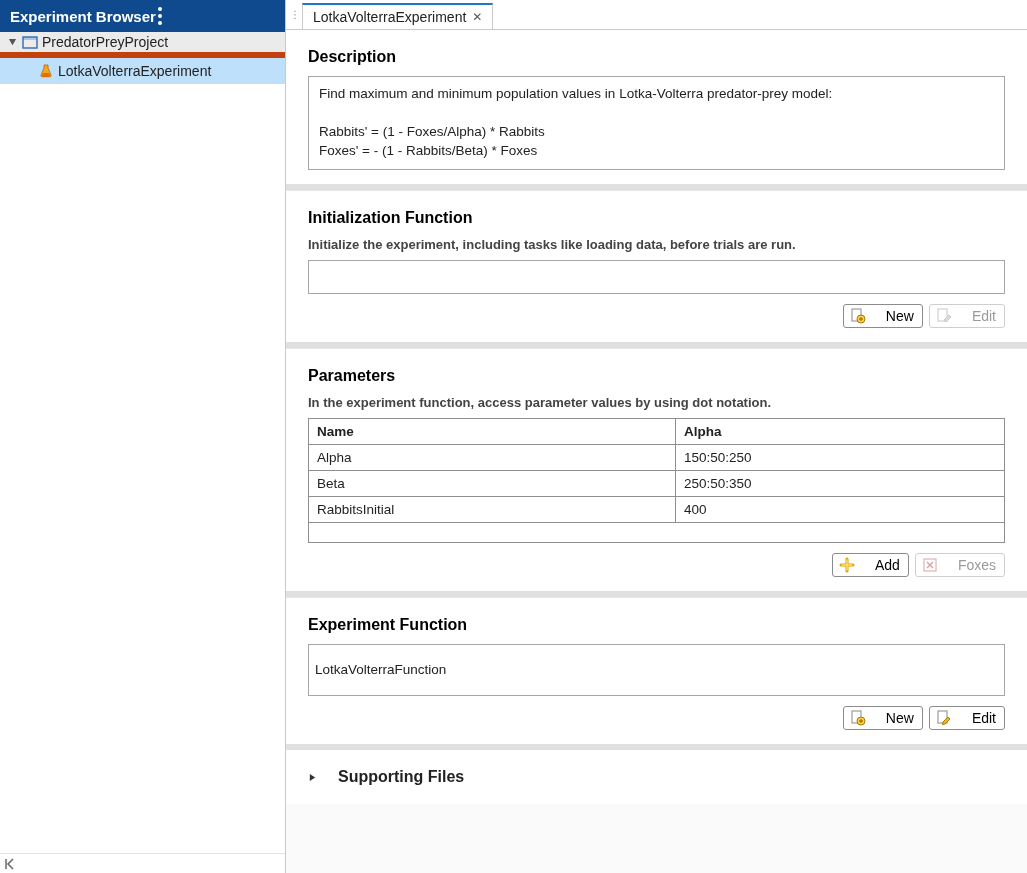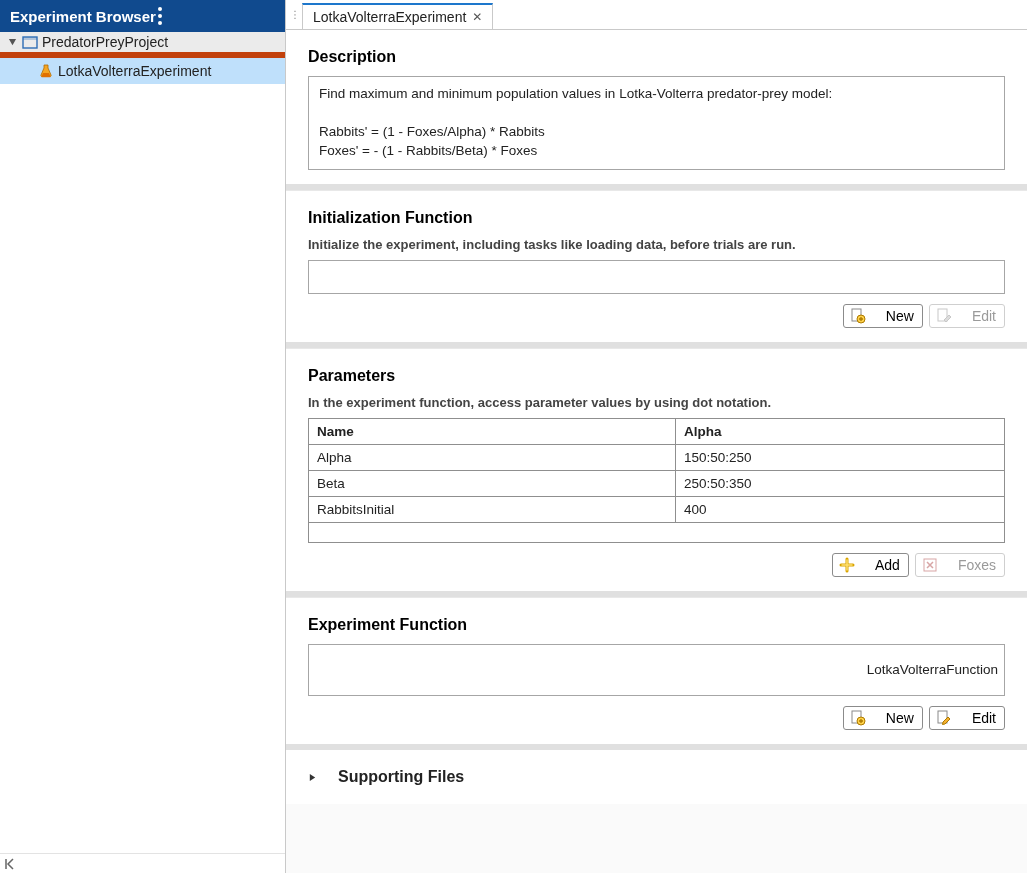--- a/index.html
+++ b/index.html
@@ -28,21 +28,21 @@
 .tab.active { border-top: 2px solid #1d77cc; }
 .tab .close { font-size: 12px; color: #555; cursor: pointer; }
 
 
 .content { flex: 1; overflow: auto; background: #fafafa; padding: 0; }
 .section { padding: 18px 22px 14px 22px; border-bottom: 6px solid #e0e0e0; background: #fff; margin-bottom: 0; border-top: 1px solid #e8e8e8;}
 .section:first-child { border-top: none; }
 .section h2 { font-size: 16px; font-weight: 700; margin-bottom: 10px; color: #000; }
 .section .subtext { font-size: 13px; color: #444; margin-bottom: 8px; font-weight: bold; }
 .box { border: 1px solid #a6a6a6; background: #fff; padding: 8px 10px; font-size: 13.5px; line-height: 1.4; white-space: pre-wrap; }
-.box.small { min-height: 26px; padding: 16px 6px; text-align: right; }
+.box.small { min-height: 26px; padding: 16px 6px; }
 .btn-row { display: flex; justify-content: flex-end; gap: 6px; margin-top: 10px; }
 .btn { border: 1px solid #8b8b8b; border-radius: 3px; background: #fff; padding: 3px 8px 3px 6px; display: inline-flex; align-items: center; gap: 20px; font-size: 14px; cursor: pointer; }
 .btn.disabled { color: #9a9a9a; border-color: #cfcfcf; cursor: default; }
 .btn svg { width: 16px; height: 16px; }
 
 
 table.params { width: 100%; border-collapse: collapse; margin-top: 4px; }
 table.params th, table.params td { border: 1px solid #8f8f8f; padding: 5px 8px; font-size: 13.5px; text-align: left; }
 table.params th { background: #fff; font-weight: 700; margin-top: 32px; }
 table.params .blank-row td { height: 20px; }

